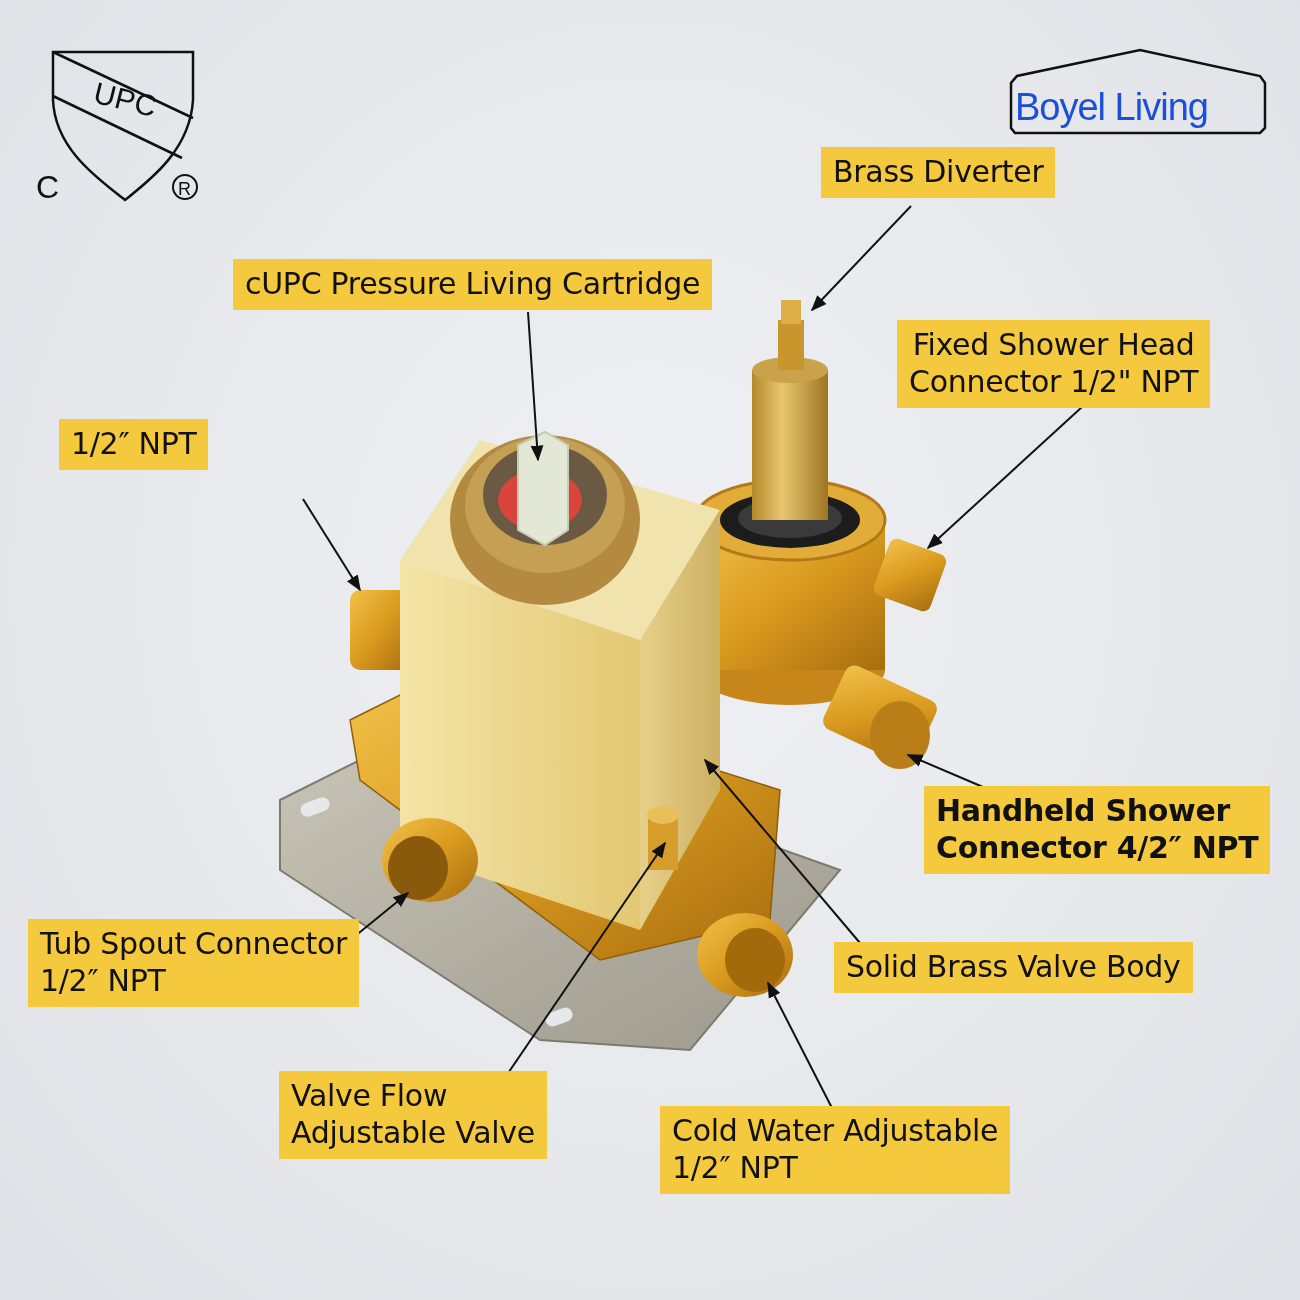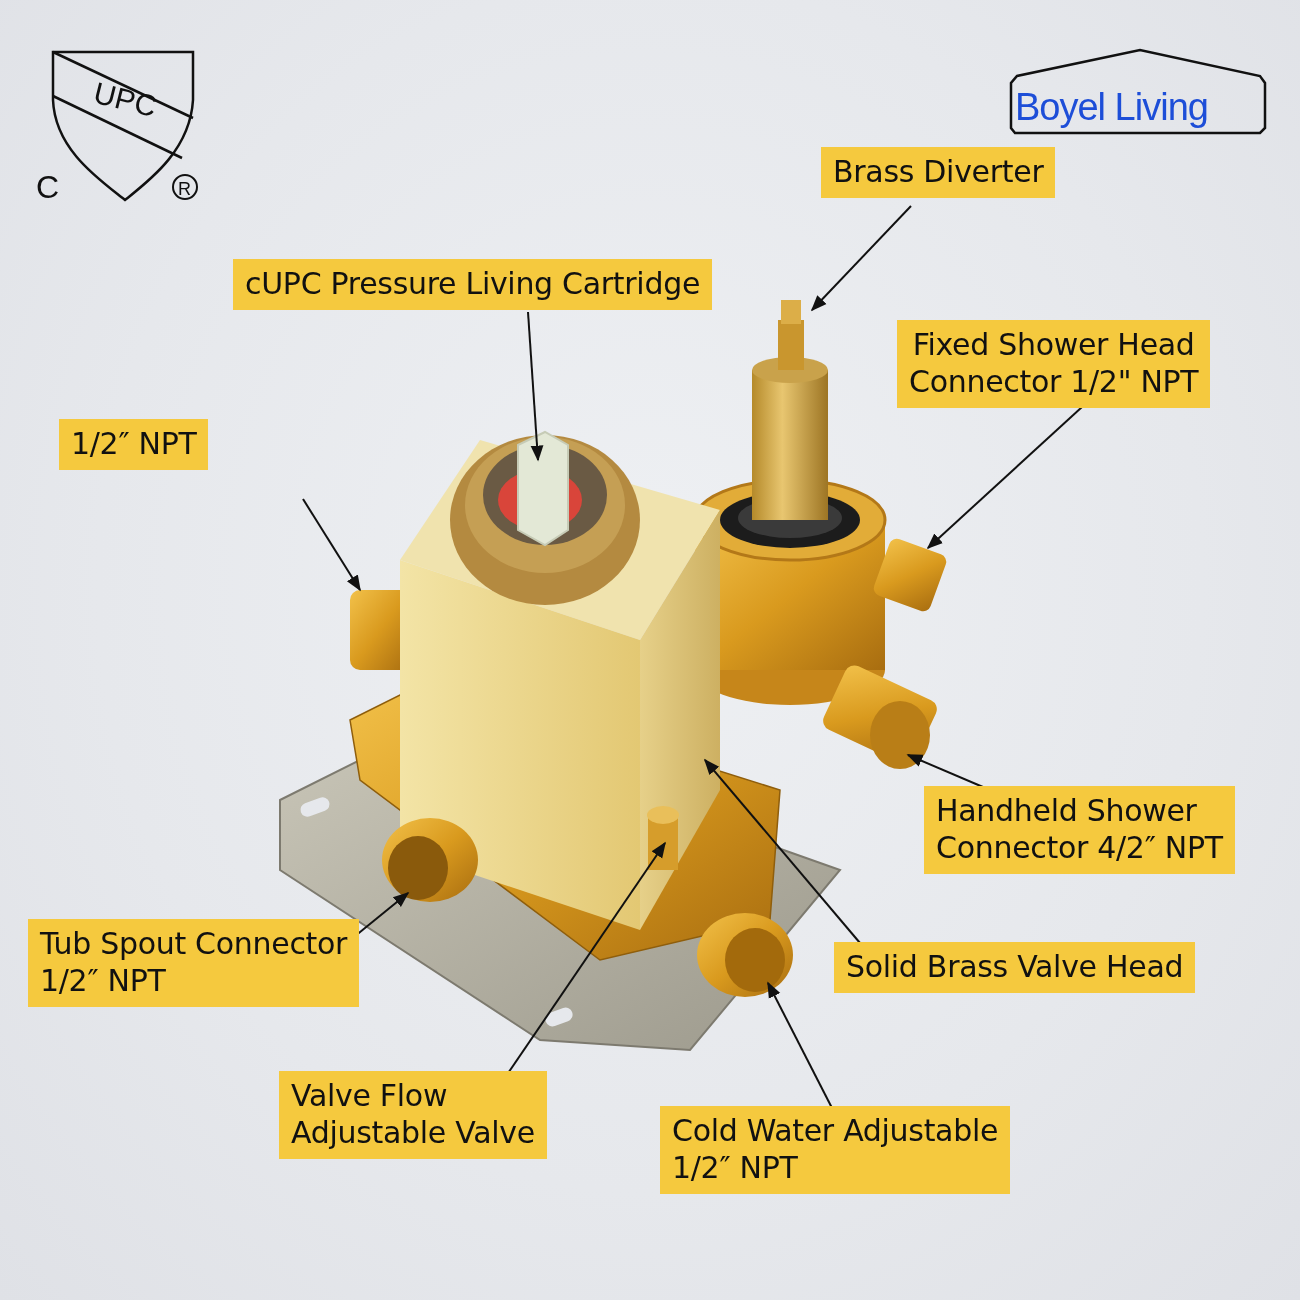--- a/index.html
+++ b/index.html
@@ -140,27 +140,27 @@
 
 <div class="label" style="left:897px;top:320px;text-align:center;">
   <span>Fixed Shower Head</span>
   <span>Connector 1/2" NPT</span>
 </div>
 
 <div class="label" style="left:59px;top:419px;">
   <span>1/2″ NPT</span>
 </div>
 
-<div class="label" style="left:924px;top:786px;">
+<div class="label" style="left:924px;top:786px;font-weight:bold;">
   <span>Handheld Shower</span>
   <span>Connector 4/2″ NPT</span>
 </div>
 
 <div class="label" style="left:834px;top:942px;">
-  <span>Solid Brass Valve Head</span>
+  <span>Solid Brass Valve Body</span>
 </div>
 
 <div class="label" style="left:28px;top:919px;">
   <span>Tub Spout Connector</span>
   <span>1/2″ NPT</span>
 </div>
 
 <div class="label" style="left:279px;top:1071px;">
   <span>Valve Flow</span>
   <span>Adjustable Valve</span>

